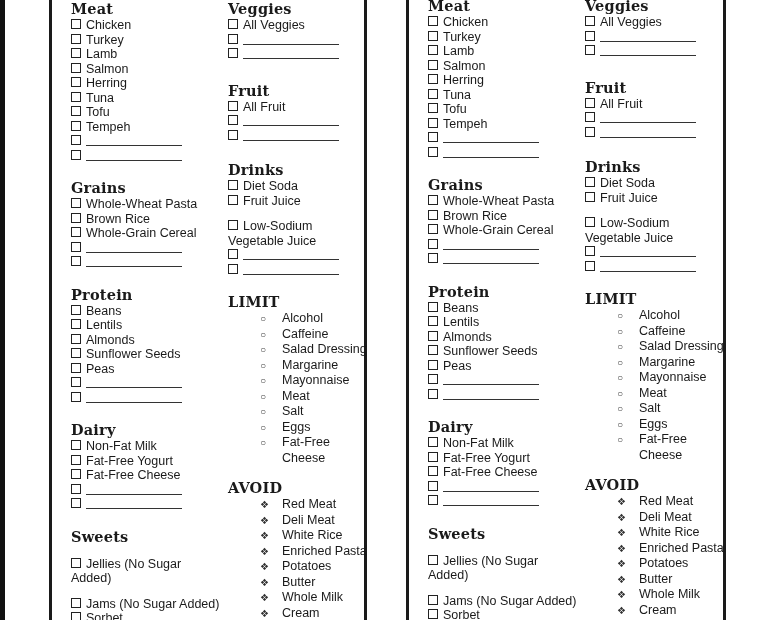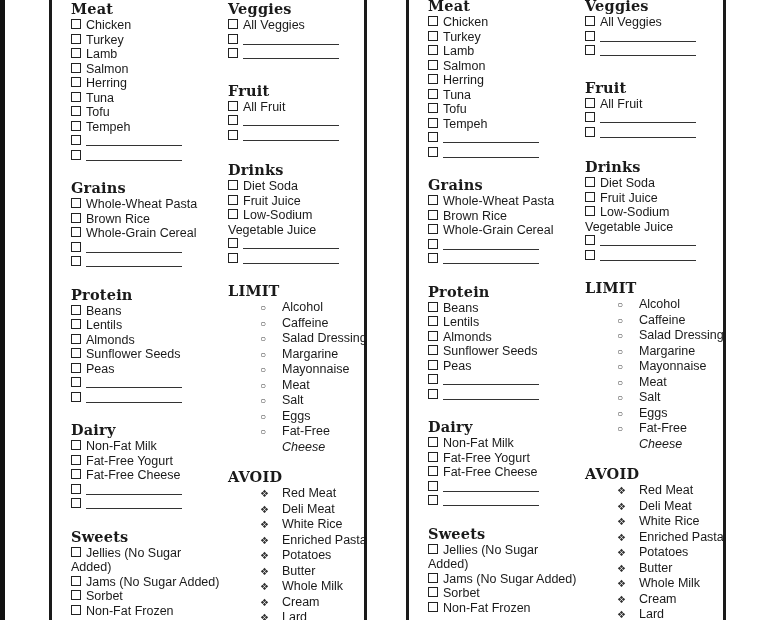--- a/index.html
+++ b/index.html
@@ -19,33 +19,33 @@
   .panel.right { left:406px; width:320px; top:-13px; }
   .col { position:absolute; top:0; }
   .col.a { left:19px; width:150px; }
   .col.b { left:176px; width:140px; }
   .heading {
     font-family:"DejaVu Serif", "Liberation Serif", serif;
     font-weight:bold; font-size:14.5px; line-height:18px;
     margin:0; letter-spacing:0.2px;
   }
   .item { font-size:12.5px; line-height:14.5px; white-space:nowrap; }
-  .item.wrap { white-space:normal; }
+  .item.wrap { white-space:normal;margin-top:11px; }
   .box {
     display:inline-block; width:8px; height:8px; border:1.3px solid #222;
     margin-right:5px; vertical-align:0px;
   }
   .blank {
     display:inline-block; width:96px; border-bottom:1.3px solid #333;
     height:10px; vertical-align:-1px;
   }
   .bullet { display:inline-block; width:22px; text-align:left; font-size:10px; color:#444; }
   .diamond { display:inline-block; width:22px; text-align:left; font-size:10px; color:#333; }
   .bullet-item { font-size:12.5px; line-height:14.5px; white-space:nowrap;margin-left:32px; }
-  .indent { padding-left:22px;font-style:italic; }
+  .indent { padding-left:22px; }
 </style>
 </head>
 <body>
 
 <div class="edge-strip"></div>
 
 <div class="panel left">
     <div class="col a" style="top: 10px;">
       <div class="heading">Meat</div>
       <div class="item"><span class="box"></span><span>Chicken</span></div>

